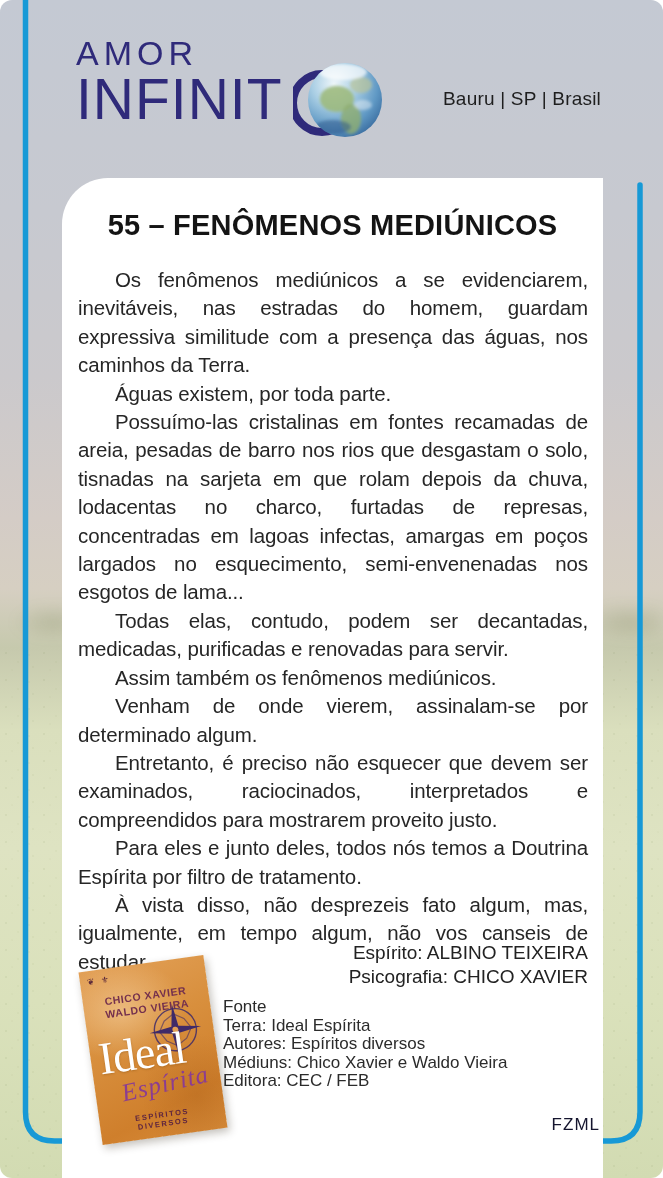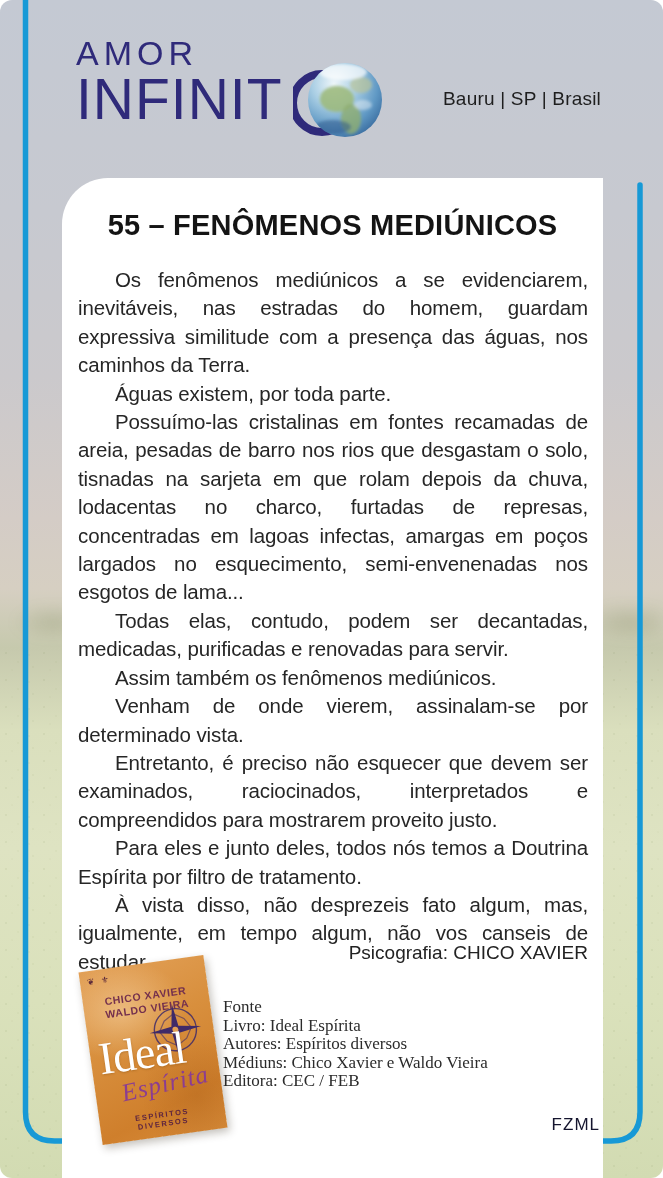--- a/index.html
+++ b/index.html
@@ -67,21 +67,21 @@
     text-align:justify; letter-spacing:-.1px;
   }
   .card-body p { text-indent:37px; }
 
   .attribution {
     position:absolute; right:75px; top:941px; z-index:3;
     text-align:right; font-size:19px; line-height:23.5px; color:#222222;
   }
   .source {
     position:absolute; left:223px; top:998px; z-index:3;
-    font-size:17px; line-height:18.6px; color:#2b2b2b;font-family:Liberation Serif, serif;
+    font-size:17px; line-height:18.6px; color:#2b2b2b;
   }
 
   
   .book-cover {
     position:absolute; left:90px; top:963px; width:126px; height:174px;
     transform:rotate(-8deg); transform-origin:50% 50%; z-index:4;
     background:
       radial-gradient(90px 70px at 30% 25%, rgba(255,230,190,.45), transparent 70%),
       radial-gradient(80px 90px at 80% 80%, rgba(170,95,25,.35), transparent 70%),
       linear-gradient(160deg,#e2a057 0%, #d88f3d 40%, #cf7f2c 78%, #d68a38 100%);
@@ -162,34 +162,35 @@
   </div>
 
   <div class="card">
     <div class="card-title">55 – FENÔMENOS MEDIÚNICOS</div>
     <div class="card-body">
       <p>Os fenômenos mediúnicos a se evidenciarem, inevitáveis, nas estradas do homem, guardam expressiva similitude com a presença das águas, nos caminhos da Terra.</p>
       <p>Águas existem, por toda parte.</p>
       <p>Possuímo-las cristalinas em fontes recamadas de areia, pesadas de barro nos rios que desgastam o solo, tisnadas na sarjeta em que rolam depois da chuva, lodacentas no charco, furtadas de represas, concentradas em lagoas infectas, amargas em poços largados no esquecimento, semi-envenenadas nos esgotos de lama...</p>
       <p>Todas elas, contudo, podem ser decantadas, medicadas, purificadas e renovadas para servir.</p>
       <p>Assim também os fenômenos mediúnicos.</p>
-      <p>Venham de onde vierem, assinalam-se por determinado vista.</p>
+      <p>Venham de onde vierem, assinalam-se por determinado algum.</p>
       <p>Entretanto, é preciso não esquecer que devem ser examinados, raciocinados, interpretados e compreendidos para mostrarem proveito justo.</p>
       <p>Para eles e junto deles, todos nós temos a Doutrina Espírita por filtro de tratamento.</p>
       <p>À vista disso, não desprezeis fato algum, mas, igualmente, em tempo algum, não vos canseis de estudar.</p>
     </div>
   </div>
 
   <div class="attribution">
+    <div>Espírito: ALBINO TEIXEIRA</div>
     <div>Psicografia: CHICO XAVIER</div>
   </div>
 
   <div class="source">
     <div>Fonte</div>
-    <div>Livro: Ideal Espírita</div>
+    <div>Terra: Ideal Espírita</div>
     <div>Autores: Espíritos diversos</div>
     <div>Médiuns: Chico Xavier e Waldo Vieira</div>
     <div>Editora: CEC / FEB</div>
   </div>
 
   <div class="book-cover">
     <div class="cover-logos">❦ ⚜</div>
     <div class="cover-authors">
       <div>CHICO XAVIER</div>
       <div>WALDO VIEIRA</div>

